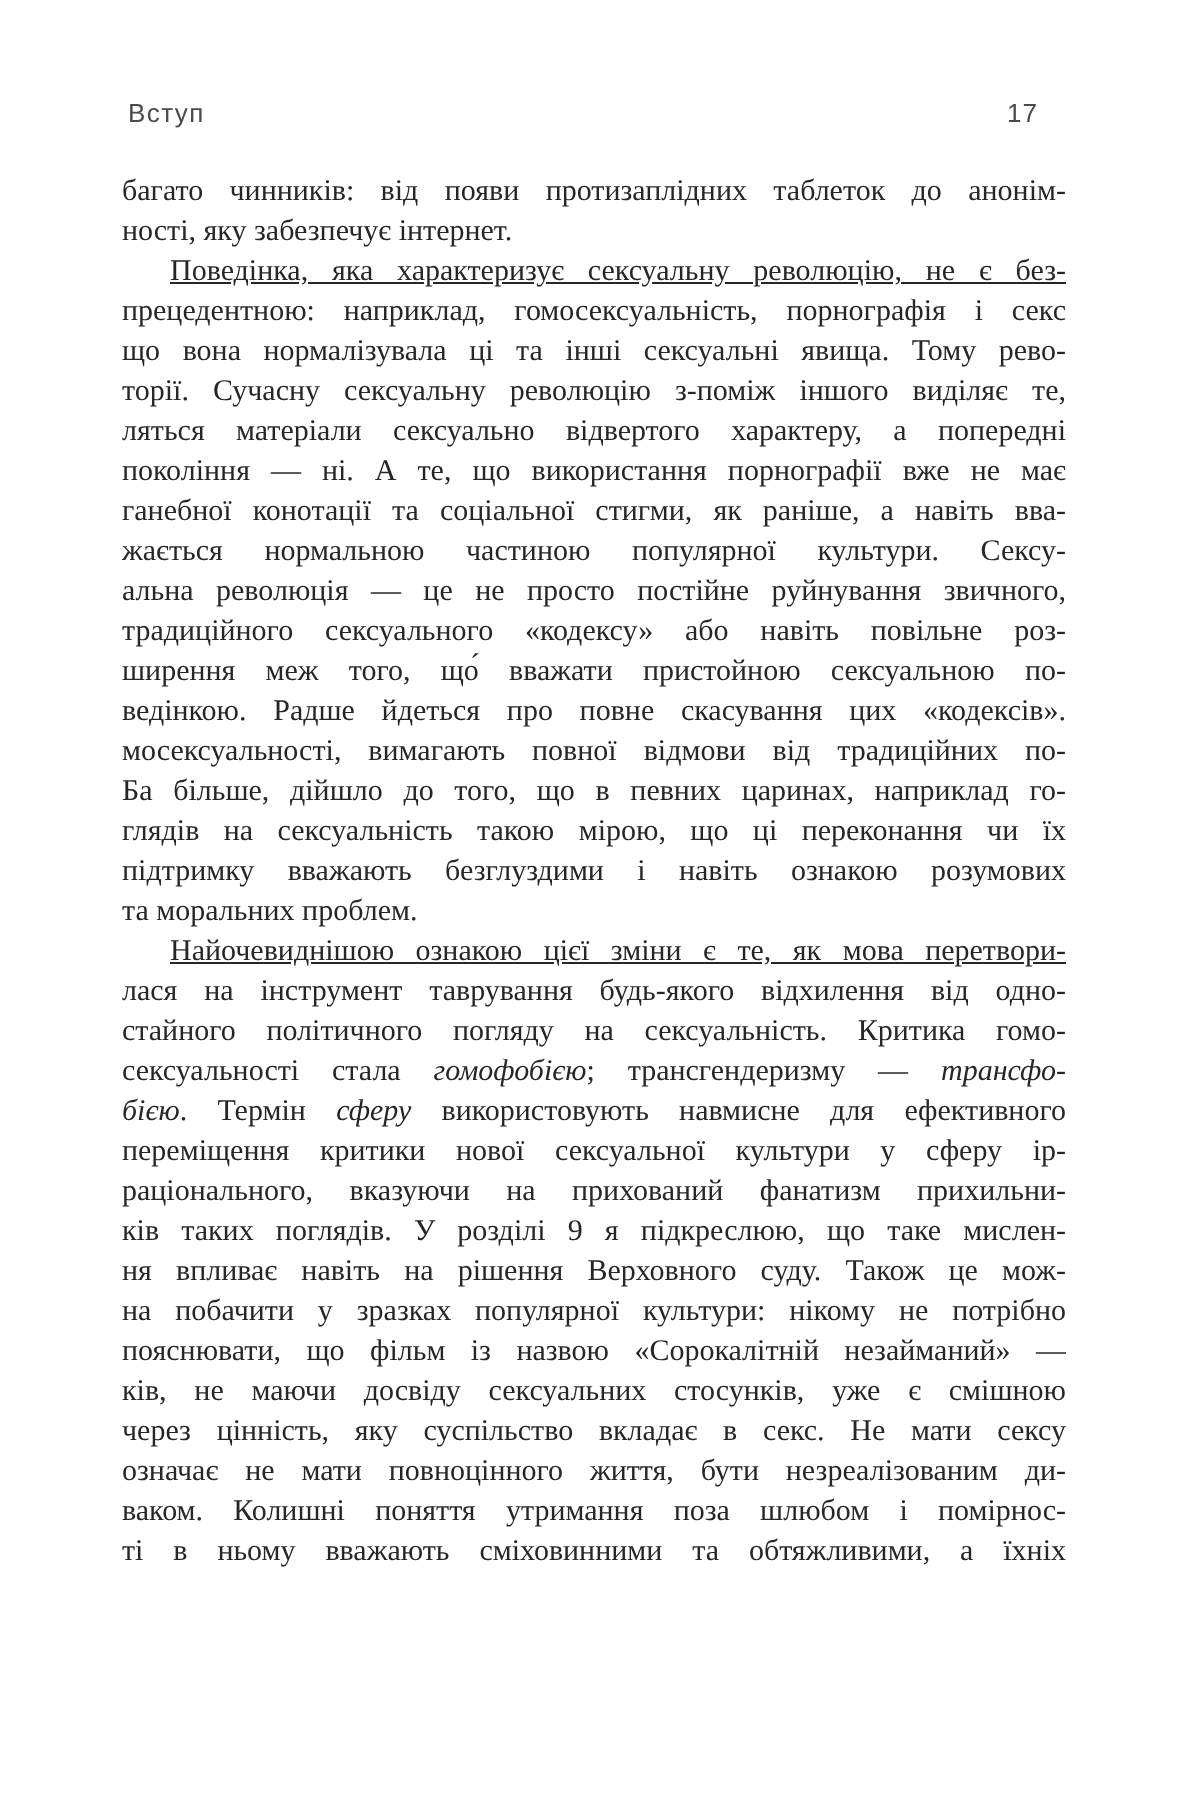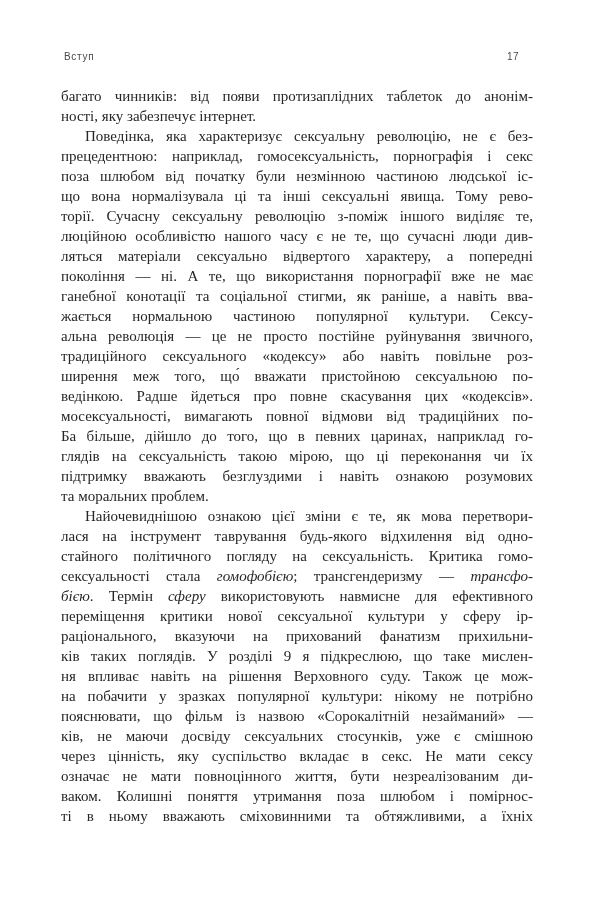--- a/index.html
+++ b/index.html
@@ -18,21 +18,21 @@
     height: 901px;
     padding: 49px 67px 0 61px;
     overflow: hidden;
     background: var(--background, #ffffff);
   }
   .page-header {
     display: flex;
     justify-content: space-between;
     align-items: baseline;
     font-family: "Liberation Sans", "DejaVu Sans", sans-serif;
-    font-size: 10px;
+    font-size: 13px;
     line-height: 16px;
     color: var(--header_text, #4a4a4a);
   }
   .running-title {
     letter-spacing: 0.7px;
     padding-left: 3px;
   }
   .page-number {
     margin-right: 14px;
     letter-spacing: 0.5px;
@@ -50,40 +50,38 @@
   }
   
   .line::after {
     content: "";
     display: inline-block;
     width: 100%;
     height: 0;
   }
   .line.unjustified { text-align: left; }
   .line.unjustified::after { content: none; }
-  .line.indent { text-indent: 24px; }
+  .line.indent { text-indent: 24px; text-decoration: underline; }
   .line em { font-style: italic; }
 </style>
 </head>
 <body>
 
 <div class="page">
   <header class="page-header">
     <span class="running-title">Вступ</span>
     <span class="page-number">17</span>
   </header>
   <main class="text-block">
       <div class="line"><span>багато чинників: від появи протизаплідних таблеток до анонім-</span></div>
       <div class="line unjustified"><span>ності, яку забезпечує інтернет.</span></div>
       <div class="line indent"><span>Поведінка, яка характеризує сексуальну революцію, не є без-</span></div>
       <div class="line"><span>прецедентною: наприклад, гомосексуальність, порнографія і секс</span></div>
-      <div class="line"><span>поза шлюбом від початку були незмінною частиною людської іс-</span></div>
       <div class="line"><span>що вона нормалізувала ці та інші сексуальні явища. Тому рево-</span></div>
       <div class="line"><span>торії. Сучасну сексуальну революцію з-поміж іншого виділяє те,</span></div>
-      <div class="line"><span>люційною особливістю нашого часу є не те, що сучасні люди див-</span></div>
       <div class="line"><span>ляться матеріали сексуально відвертого характеру, а попередні</span></div>
       <div class="line"><span>покоління — ні. А те, що використання порнографії вже не має</span></div>
       <div class="line"><span>ганебної конотації та соціальної стигми, як раніше, а навіть вва-</span></div>
       <div class="line"><span>жається нормальною частиною популярної культури. Сексу-</span></div>
       <div class="line"><span>альна революція — це не просто постійне руйнування звичного,</span></div>
       <div class="line"><span>традиційного сексуального «кодексу» або навіть повільне роз-</span></div>
       <div class="line"><span>ширення меж того, що́ вважати пристойною сексуальною по-</span></div>
       <div class="line"><span>ведінкою. Радше йдеться про повне скасування цих «кодексів».</span></div>
       <div class="line"><span>мосексуальності, вимагають повної відмови від традиційних по-</span></div>
       <div class="line"><span>Ба більше, дійшло до того, що в певних царинах, наприклад го-</span></div>

